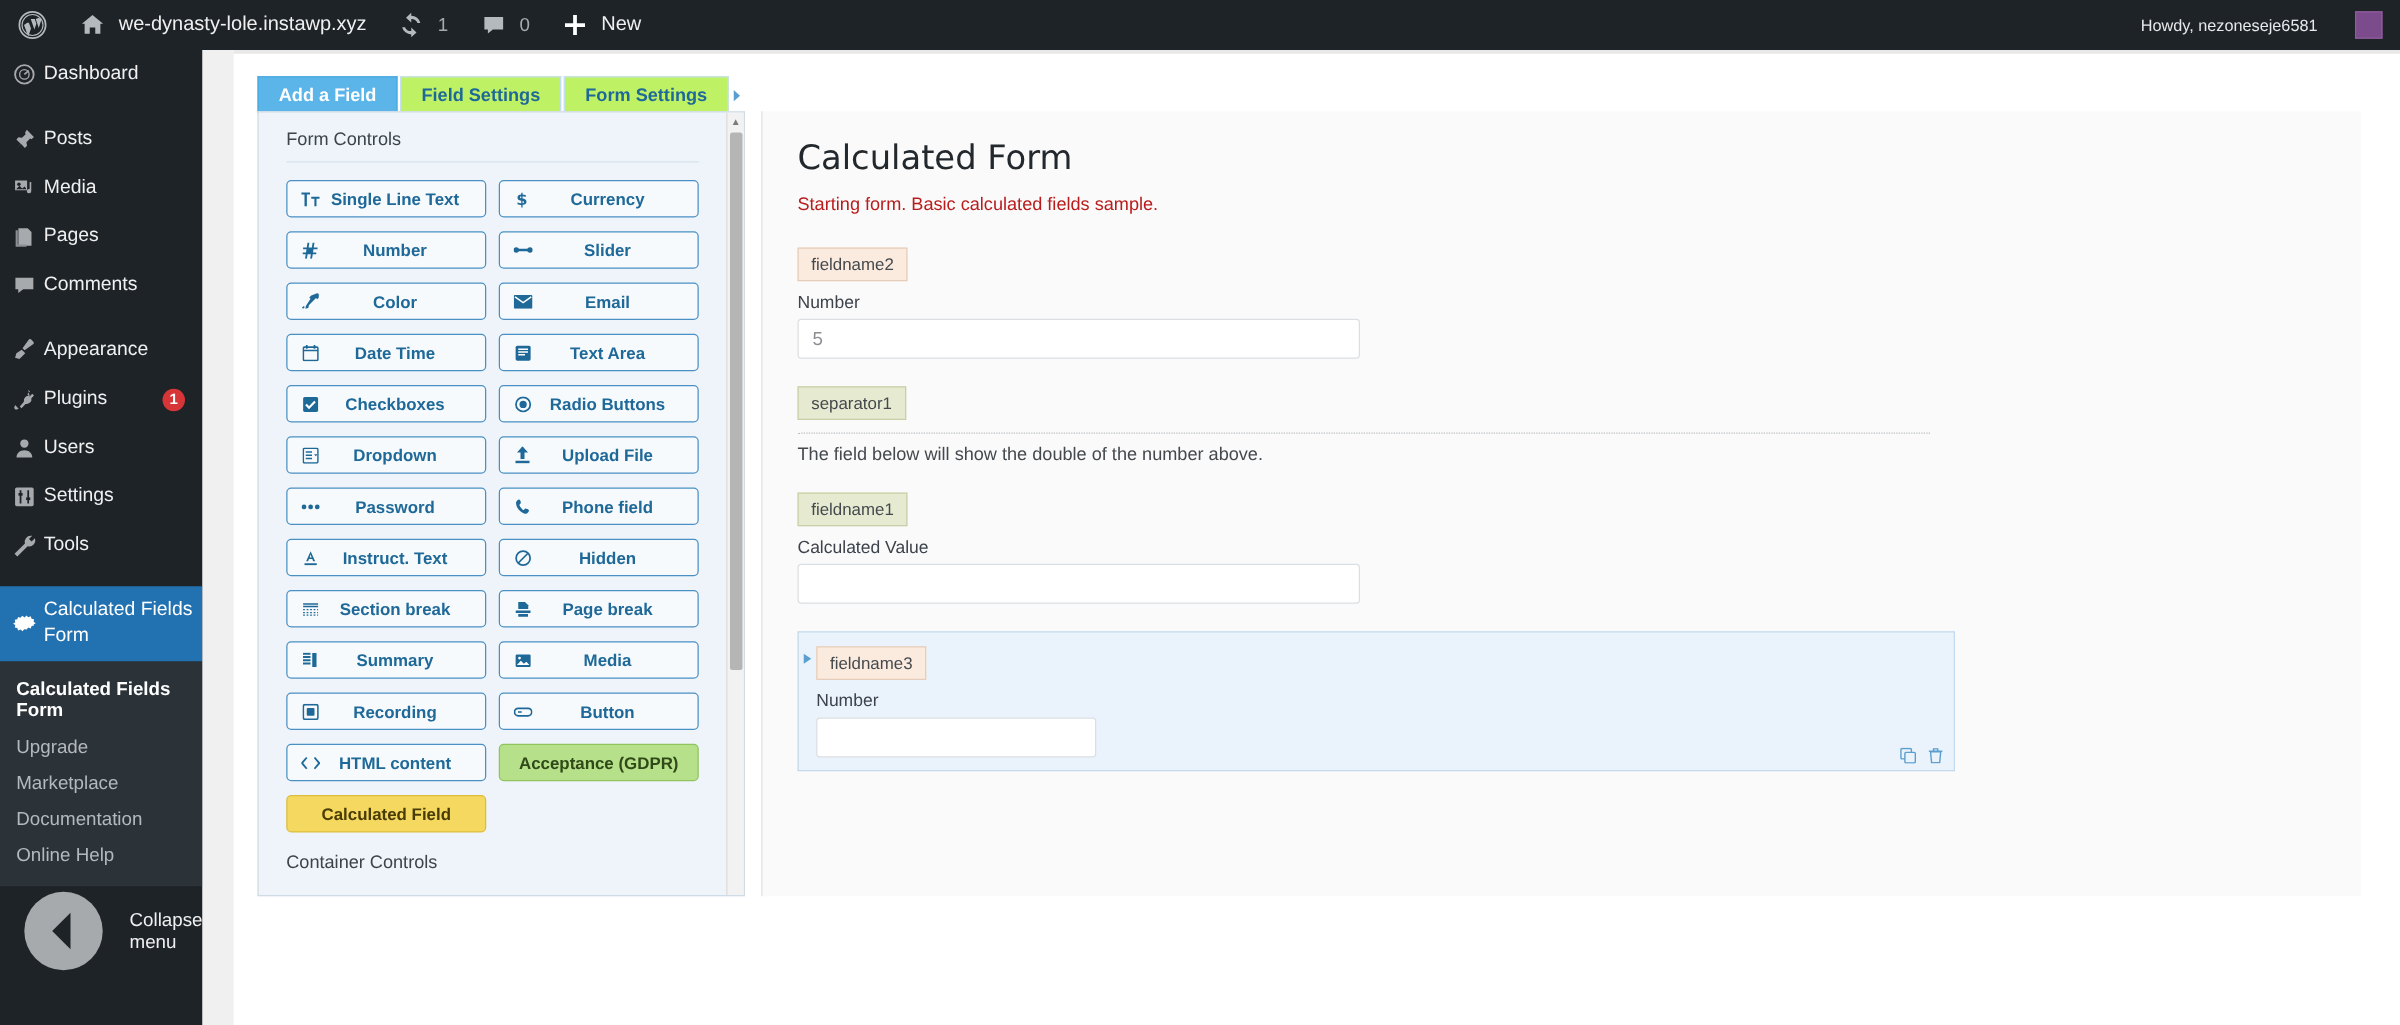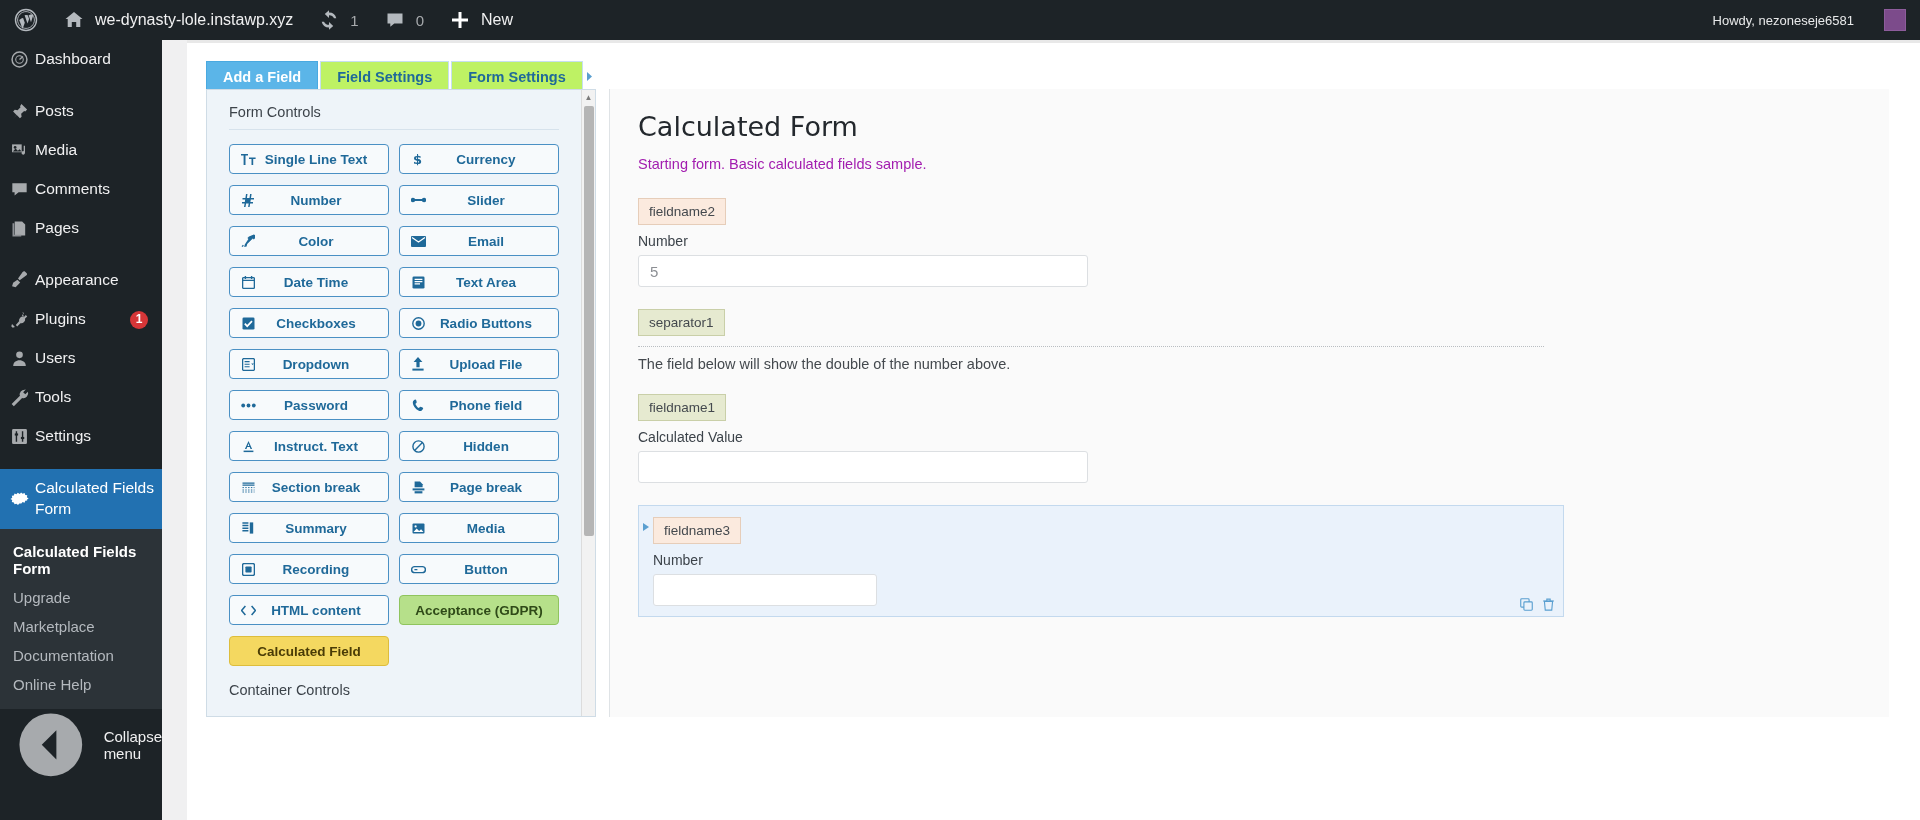--- a/index.html
+++ b/index.html
@@ -211,21 +211,21 @@
     border-left: 1px solid #dfe3e6;
     padding: 22px 28px 0 28px;
     overflow: hidden;
   }
   .form-title {
     font-size: 27px; font-weight: 400;
     color: #23282d; margin: 0 0 14px 0;
     font-family: "DejaVu Sans", sans-serif;
   }
   .form-desc {
-    font-size: 14.5px; color: #a21caf;
+    font-size: 14.5px; color: #b91c1c;
     margin-bottom: 26px;
   }
   .fieldblock { margin-bottom: 22px; }
   .fname {
     display: inline-block;
     font-size: 13.5px; color: #44494e;
     padding: 5px 10px;
     margin-bottom: 8px;
   }
   .fname.peach { background: #fbeade; border: 1px solid #e6cdb9; }
@@ -340,31 +340,31 @@
       <path d="M3.5 5h11v9h-11z" fill="#a7aaad"></path>
       <circle cx="7" cy="8.5" r="1.6" fill="#1d2327"></circle>
       <path d="M4.5 13l3-3.2 2.6 2.6 2-1.8 1.4 1.4V13z" fill="#1d2327"></path>
       <path d="M16.8 6.5h1.5v8.2a2 2 0 11-1.5-1.9z" fill="#a7aaad"></path>
     </svg>
     <span class="mlabel">Media</span>
   </div>
 
   <div class="menu-row">
     <svg class="mi" viewBox="0 0 24 24">
-      <path d="M3.8 4.8h16.4v10.4H11l-4.6 3.6v-3.6H3.8z" fill="#a7aaad"></path>
-    </svg>
-    <span class="mlabel">Comments</span>
-  </div>
-
-  <div class="menu-row">
-    <svg class="mi" viewBox="0 0 24 24">
       <path d="M6.5 4h8.5l3.5 3.5V20H6.5z" fill="#a7aaad"></path>
       <path d="M4 6h2v13h8v2H4z" fill="#8c8f94"></path>
     </svg>
     <span class="mlabel">Pages</span>
+  </div>
+
+  <div class="menu-row">
+    <svg class="mi" viewBox="0 0 24 24">
+      <path d="M3.8 4.8h16.4v10.4H11l-4.6 3.6v-3.6H3.8z" fill="#a7aaad"></path>
+    </svg>
+    <span class="mlabel">Comments</span>
   </div>
 
   <div class="menu-sep"></div>
 
   <div class="menu-row">
     <svg class="mi" viewBox="0 0 24 24">
       <path d="M20.2 3.8c.8.8.5 1.8-.6 2.6l-7.4 5.3-1.9-1.9 5.3-7.4c.8-1.1 1.8-1.4 2.6-.6z" fill="#a7aaad"></path>
       <path d="M9.6 11.2l3.2 3.2-5.3 5.3-4-1.2 1.2-4z" fill="#a7aaad"></path>
     </svg>
     <span class="mlabel">Appearance</span>
@@ -379,37 +379,37 @@
     <span class="badge-count">1</span>
     <span style="width:9px"></span>
   </div>
 
   <div class="menu-row">
     <svg class="mi" viewBox="0 0 24 24">
       <circle cx="12" cy="7.8" r="3.8" fill="#a7aaad"></circle>
       <path d="M4.8 20.5c0-4 3.2-6.5 7.2-6.5s7.2 2.5 7.2 6.5z" fill="#a7aaad"></path>
     </svg>
     <span class="mlabel">Users</span>
-  </div>
-
-  <div class="menu-row">
-    <svg class="mi" viewBox="0 0 24 24">
-      <path d="M17.8 3a5.5 5.5 0 00-5.3 7L3 19.5 5.5 22l9.5-9.5a5.5 5.5 0 006.6-7.2l-3 3-2.4-2.4 3-3A5.5 5.5 0 0017.8 3z" fill="#a7aaad"></path>
-    </svg>
-    <span class="mlabel">Tools</span>
   </div>
 
   <div class="menu-row">
     <svg class="mi" viewBox="0 0 24 24">
       <rect x="3.5" y="3.5" width="17" height="17" rx="1.5" fill="#a7aaad"></rect>
       <path d="M8.5 6v12M15.5 6v12" stroke="#1d2327" stroke-width="1.6"></path>
       <rect x="6.6" y="8.5" width="3.8" height="2.4" fill="#1d2327"></rect>
       <rect x="13.6" y="12.5" width="3.8" height="2.4" fill="#1d2327"></rect>
     </svg>
     <span class="mlabel">Settings</span>
+  </div>
+
+  <div class="menu-row">
+    <svg class="mi" viewBox="0 0 24 24">
+      <path d="M17.8 3a5.5 5.5 0 00-5.3 7L3 19.5 5.5 22l9.5-9.5a5.5 5.5 0 006.6-7.2l-3 3-2.4-2.4 3-3A5.5 5.5 0 0017.8 3z" fill="#a7aaad"></path>
+    </svg>
+    <span class="mlabel">Tools</span>
   </div>
 
   <div class="menu-sep"></div>
 
   <div class="menu-row current">
     <svg class="mi" viewBox="0 0 24 24">
       <path d="M12 8.2a3.8 3.8 0 100 7.6 3.8 3.8 0 000-7.6zm8.4 5.1l2-1.3-2-1.3.5-2.3-2.3-.4-.8-2.2-2.2.8-1.8-1.5-1.5 1.8L10 5.3l-1.5 1.8-2.2-.8-.8 2.2-2.3.4.5 2.3-2 1.3 2 1.3-.5 2.3 2.3.4.8 2.2 2.2-.8 1.8 1.5 1.5-1.8 2.3.2 1.5-1.8 2.2.8.8-2.2 2.3-.4z" fill="#ffffff"></path>
     </svg>
     <span class="mlabel">Calculated Fields Form</span>
   </div>

